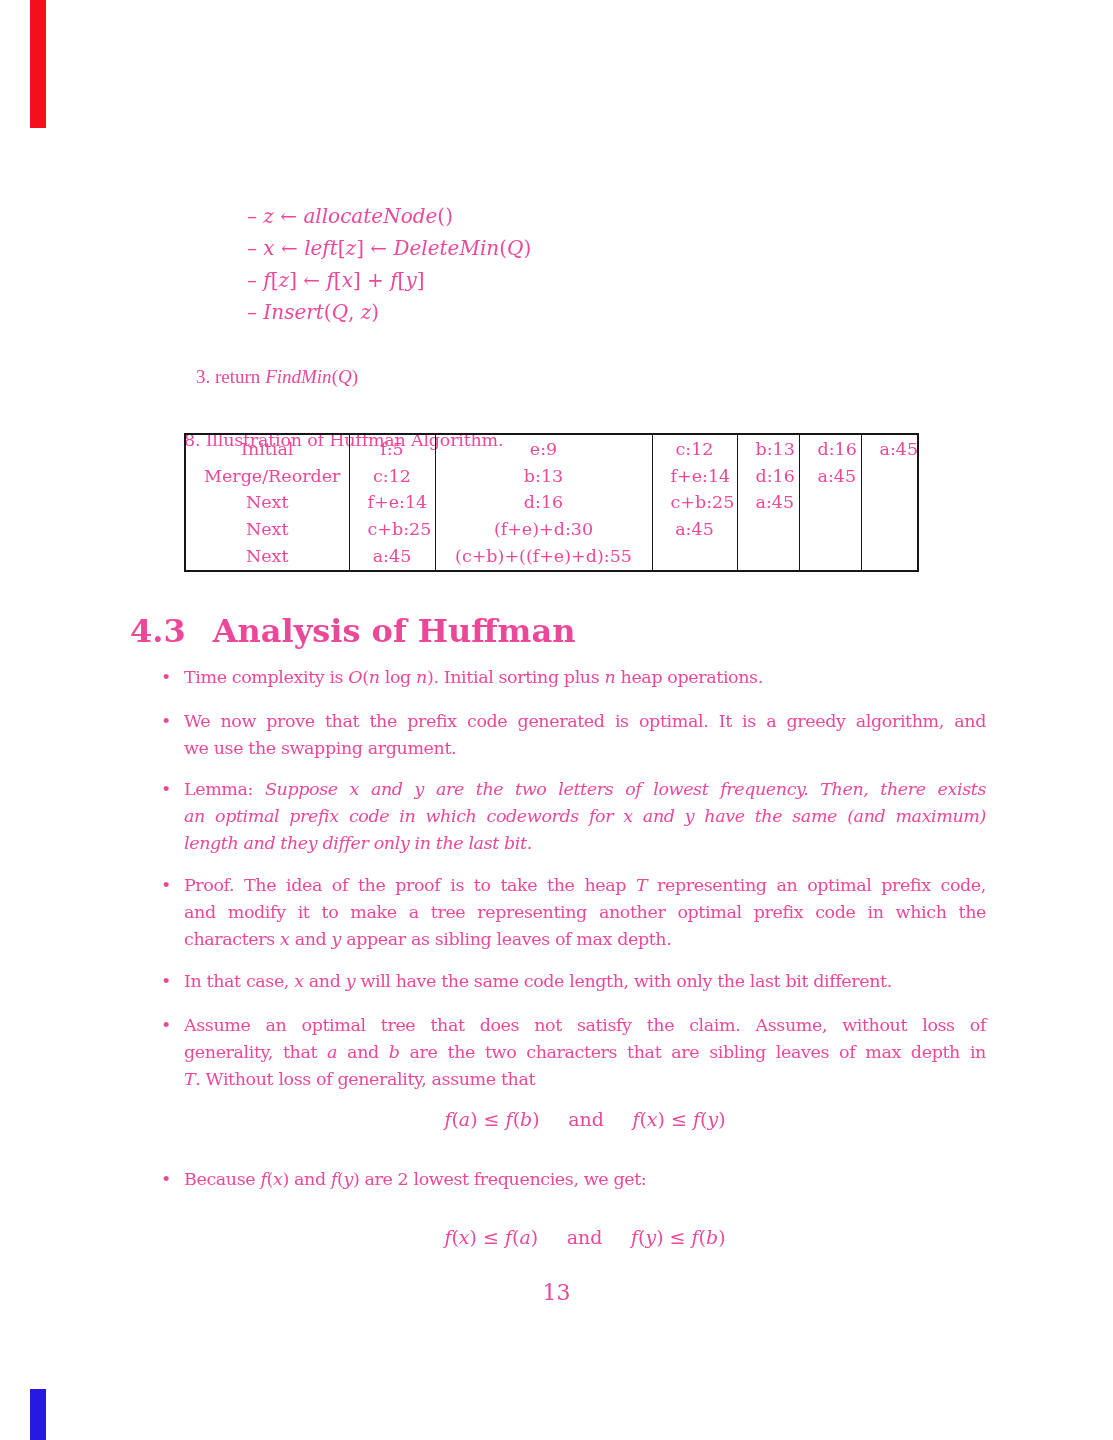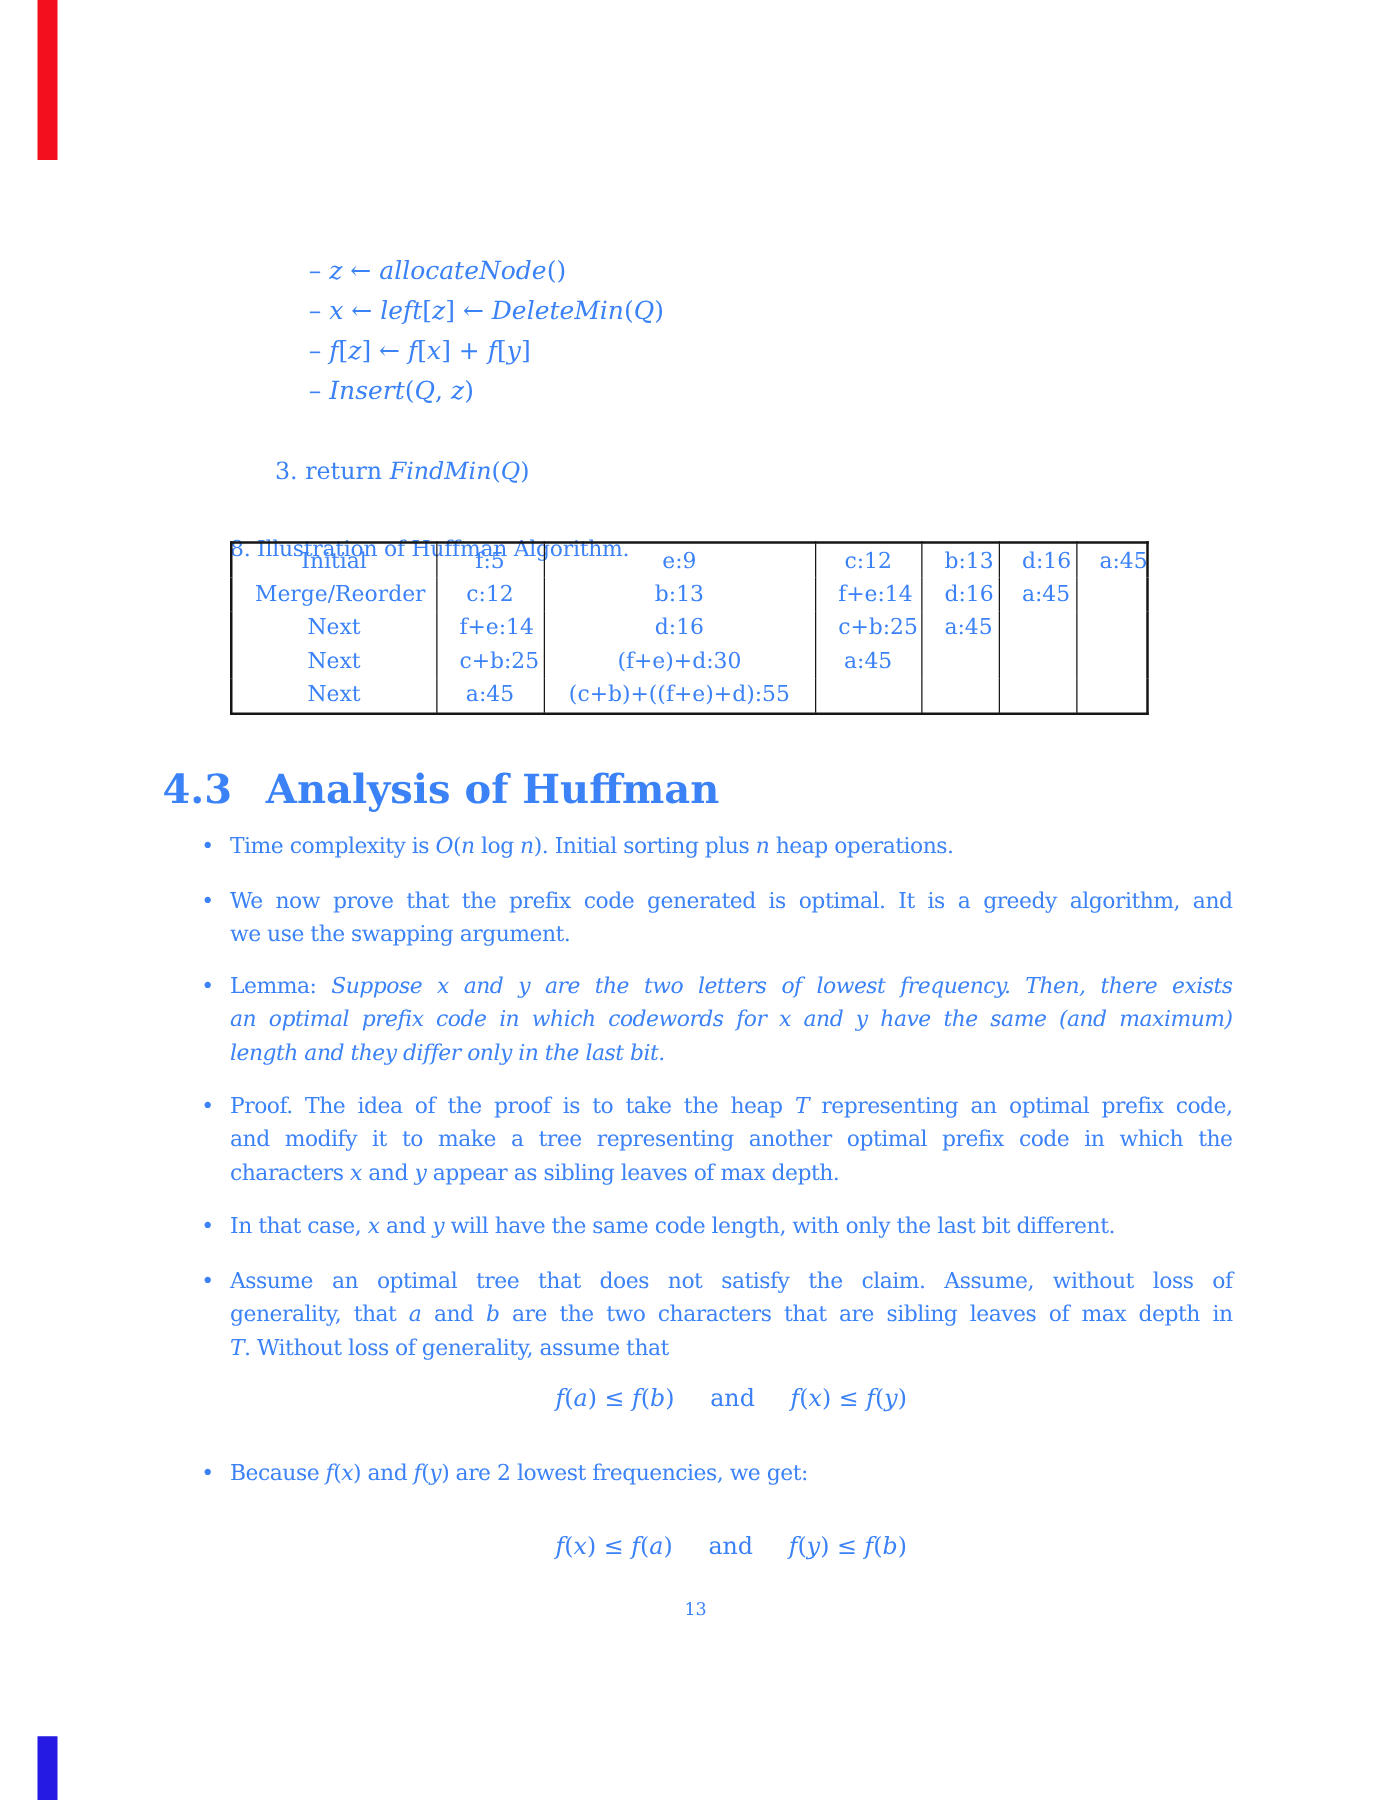--- a/index.html
+++ b/index.html
@@ -1,31 +1,31 @@
 <!DOCTYPE html>
 <html><head>
 <meta charset="utf-8">
 <style>
   html,body{margin:0;padding:0;background:#ffffff;}
   .page{
     position:relative;width:1113px;height:1440px;background:#ffffff;
-    overflow:hidden;color:#3b82f6;
+    overflow:hidden;color:#ec4899;
     font-family:"DejaVu Serif","Liberation Serif",serif;
   }
   .sr{font-style:normal;font-weight:normal;}
   .si{font-style:italic;}
   .sb{font-weight:normal;}
 
   .edge-marker{position:absolute;left:30px;width:16px;}
   .edge-marker.top{top:0;height:128px;}
   .edge-marker.bottom{top:1389px;height:51px;}
 
   .pseudo{position:absolute;left:247px;top:200px;font-size:20px;line-height:32px;}
   .pseudo .line{white-space:nowrap;}
-  .return-line{position:absolute;left:220px;top:366px;font-size:19px;white-space:nowrap;}
+  .return-line{position:absolute;left:196px;top:366px;font-size:19px;white-space:nowrap;font-family:Liberation Serif, serif;}
 
   .illustration-caption{position:absolute;left:184px;top:402px;font-size:17.5px;letter-spacing:-0.2px;margin-top:28px;}
 
   .htable{
     position:absolute;left:184px;top:433px;width:733px;height:139px;
     border-collapse:collapse;table-layout:fixed;font-size:17.5px;
     border:2px solid #161616;
   }
   .htable td{
     border-left:1px solid #161616;text-align:center;padding:0 18px;
@@ -38,21 +38,21 @@
 
   .heading{position:absolute;left:130px;top:612px;font-size:32px;font-weight:bold;white-space:nowrap;}
   .heading .num{margin-right:27px;}
 
   .bullet{position:absolute;left:161px;display:flex;align-items:flex-start;}
   .bullet .marker{width:23px;font-size:17.5px;line-height:27px;}
   .bullet .content{width:802px;font-size:17.5px;line-height:27px;letter-spacing:-0.4px;}
   .bullet .content .line:not(:last-child){text-align:justify;text-align-last:justify;}
 
   .formula{position:absolute;left:184px;width:802px;text-align:center;font-size:19px;}
-  .pageno{position:absolute;left:0;top:1280px;width:1113px;text-align:center;font-size:14px;}
+  .pageno{position:absolute;left:0;top:1280px;width:1113px;text-align:center;font-size:22px;}
 </style>
 </head>
 <body>
 
 <div class="page">
 
   <div class="edge-marker top" style="background-color: rgb(242, 16, 28);"></div>
   <div class="edge-marker bottom" style="background-color: rgb(37, 25, 228);"></div>
 
   <div class="pseudo">

